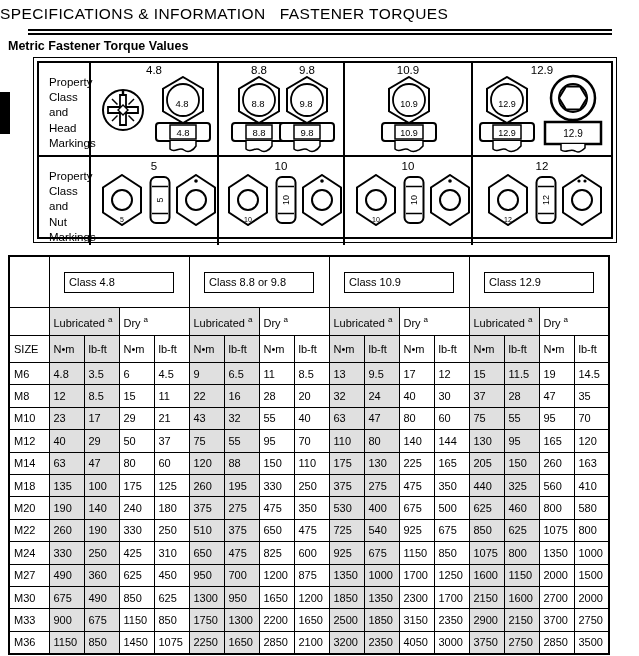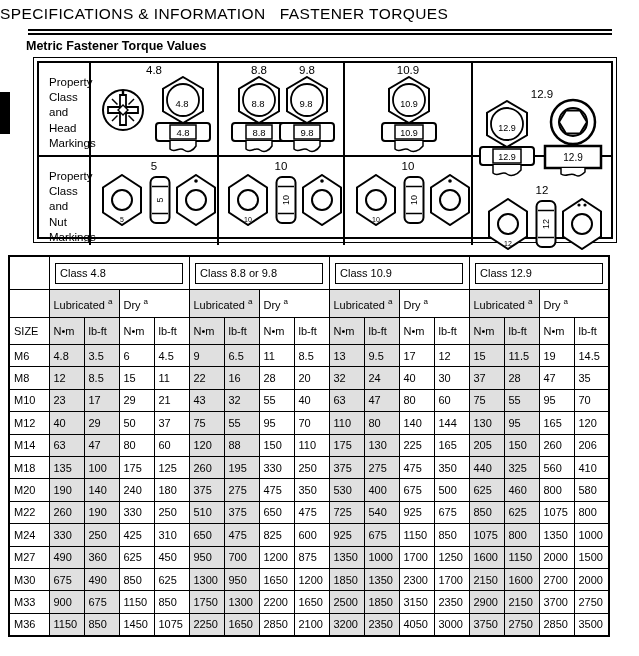--- a/index.html
+++ b/index.html
@@ -8,45 +8,45 @@
     font-family:"Liberation Sans", sans-serif;overflow:hidden;
   }
   .page-title{
     position:absolute;top:5px;left:0;width:100%;text-align:left;
     font-size:15.5px;font-weight:normal;letter-spacing:.4px;white-space:pre;
   }
   .title-rule{
     position:absolute;left:28px;top:29px;width:584px;height:2px;
     border-top:2px solid #000;border-bottom:2px solid #000;
   }
-  .subtitle{position:absolute;left:26px;top:39px;font-size:12.5px;font-weight:bold;}
+  .subtitle{position:absolute;left:8px;top:39px;font-size:12.5px;font-weight:bold;}
   .side-tab{position:absolute;left:0;top:92px;width:10px;height:42px;background:#000;}
 
   
   .figure{position:absolute;left:33px;top:57px;width:584px;height:186px;
     border:1.5px solid #000;box-sizing:border-box;padding:3px;}
   .figure-inner{width:100%;height:100%;box-sizing:border-box;border:2px solid #000;
     display:grid;grid-template-columns:52px 128px 126px 128px 1fr;grid-template-rows:94px 1fr;}
   .fcell{position:relative;border-right:2px solid #000;border-bottom:2px solid #000;box-sizing:border-box;}
-  .fcell.lastcol{border-right:none;margin-top:24px;}
+  .fcell.lastcol{border-right:none;}
   .fcell.row2{border-bottom:none;}
   .flabel{font-size:11.5px;line-height:1.32;padding:12px 2px 0 10px;white-space:pre-line;}
   .ftitle{position:absolute;top:1px;left:0;width:100%;text-align:center;font-size:11.5px;}
   .ftitle.half{width:56px;}
   .fig-abs{position:absolute;}
   svg text{font-family:"Liberation Sans", sans-serif;}
 
   
   table.torque{position:absolute;left:8px;top:255px;border-collapse:collapse;table-layout:fixed;
     border:2px solid #000;}
   table.torque th, table.torque td{
     border:1px solid #000;font-size:11px;font-weight:normal;text-align:left;
     padding:1px 1px 1px 4px;box-sizing:border-box;overflow:hidden;white-space:nowrap;
   }
-  table.torque thead tr.r1 th{height:14px;padding:3px;}
+  table.torque thead tr.r1 th{height:14px;padding:12px;}
   table.torque thead tr.r2 th{height:28px;}
   table.torque thead tr.r3 th{height:27px;}
   table.torque tbody td{height:22.4px;}
   .classbox{border:1px solid #000;margin:2.5px;height:19px;line-height:19px;padding-left:4px;font-size:11px;}
   .lub{background:#e0e0e0;}
   sup.fn{font-size:8px;vertical-align:super;margin-left:3px;}
 </style>
 </head>
 <body>
 
@@ -400,21 +400,21 @@
         <td class="lub">88</td>
         <td>150</td>
         <td>110</td>
         <td class="lub">175</td>
         <td class="lub">130</td>
         <td>225</td>
         <td>165</td>
         <td class="lub">205</td>
         <td class="lub">150</td>
         <td>260</td>
-        <td>206</td>
+        <td>163</td>
       </tr>
       <tr>
         <td>M18</td>
         <td class="lub">135</td>
         <td class="lub">100</td>
         <td>175</td>
         <td>125</td>
         <td class="lub">260</td>
         <td class="lub">195</td>
         <td>330</td>

